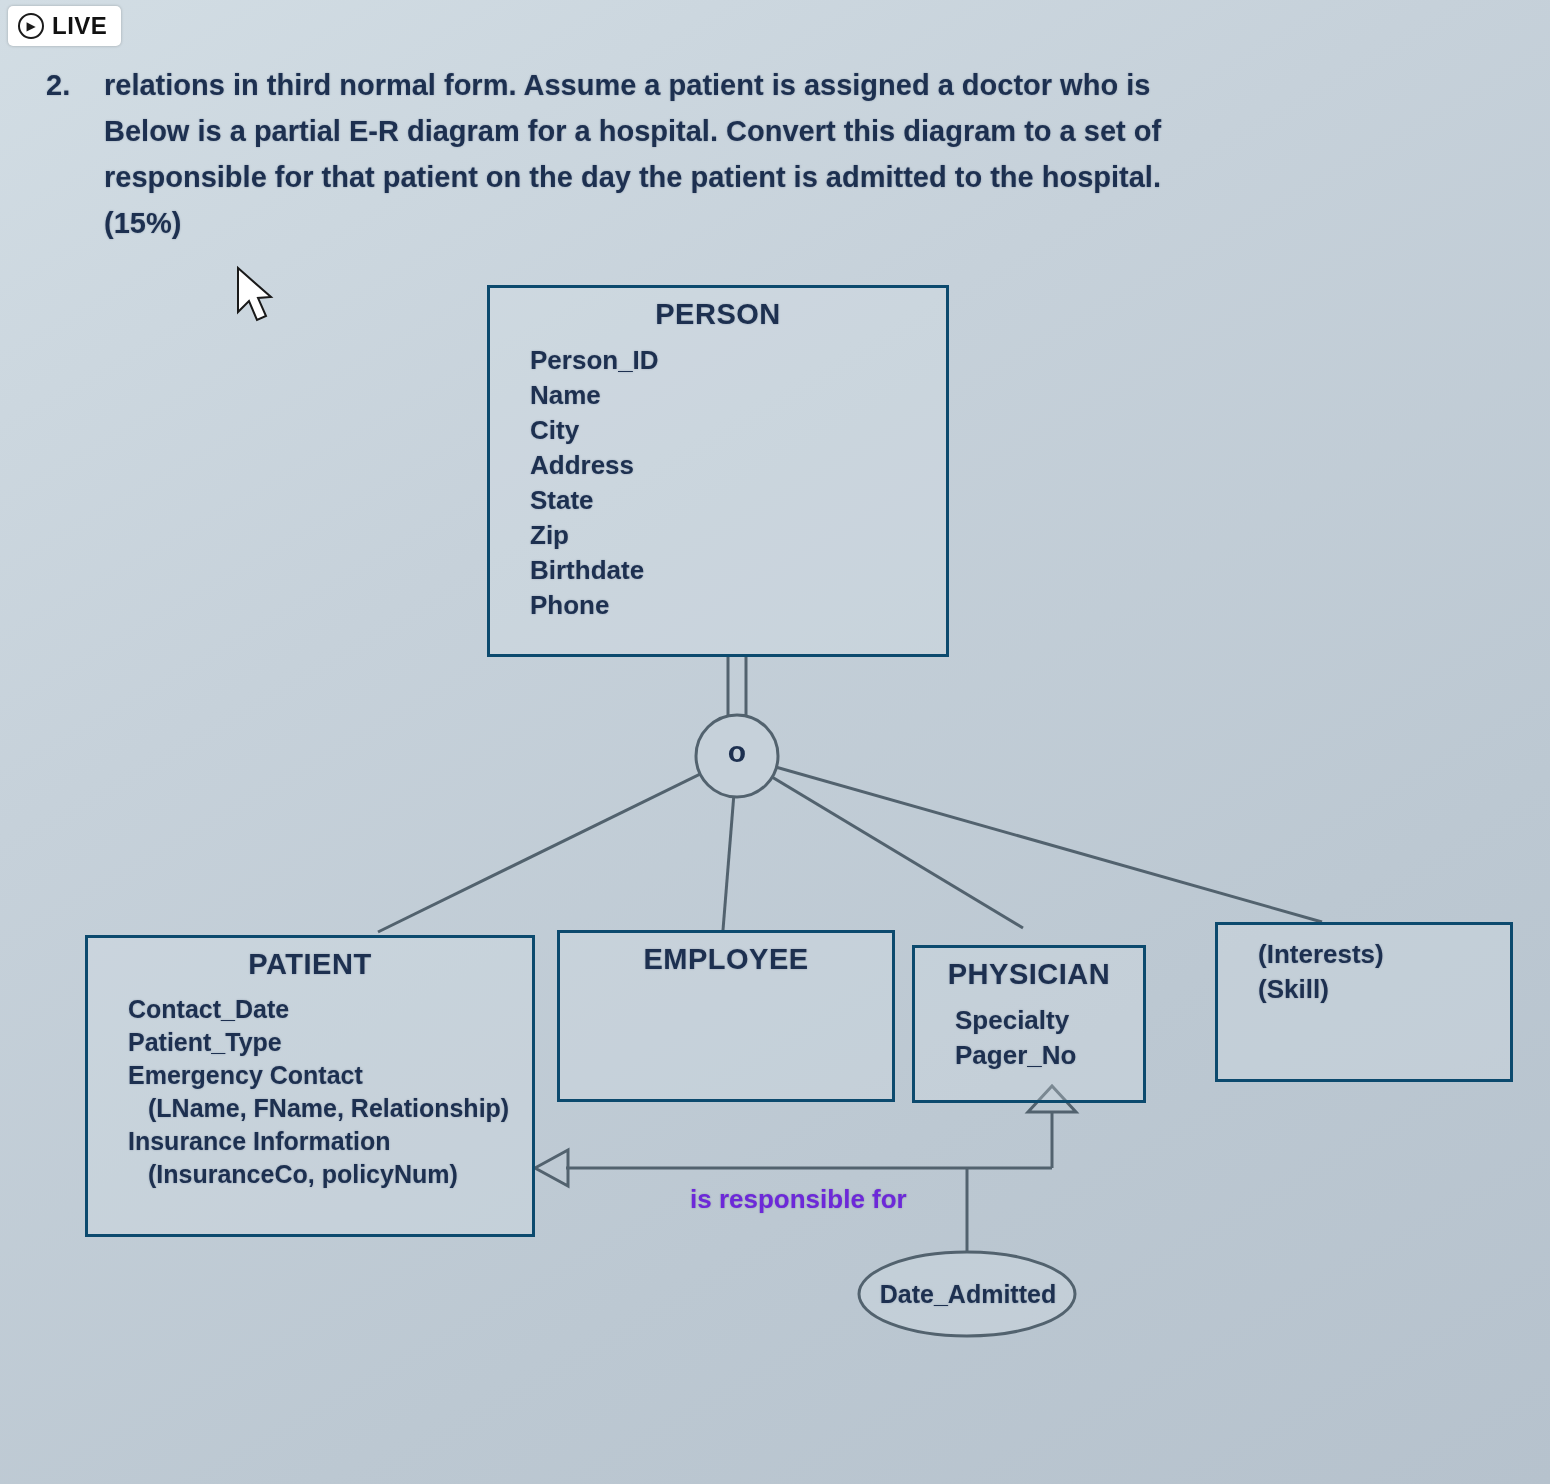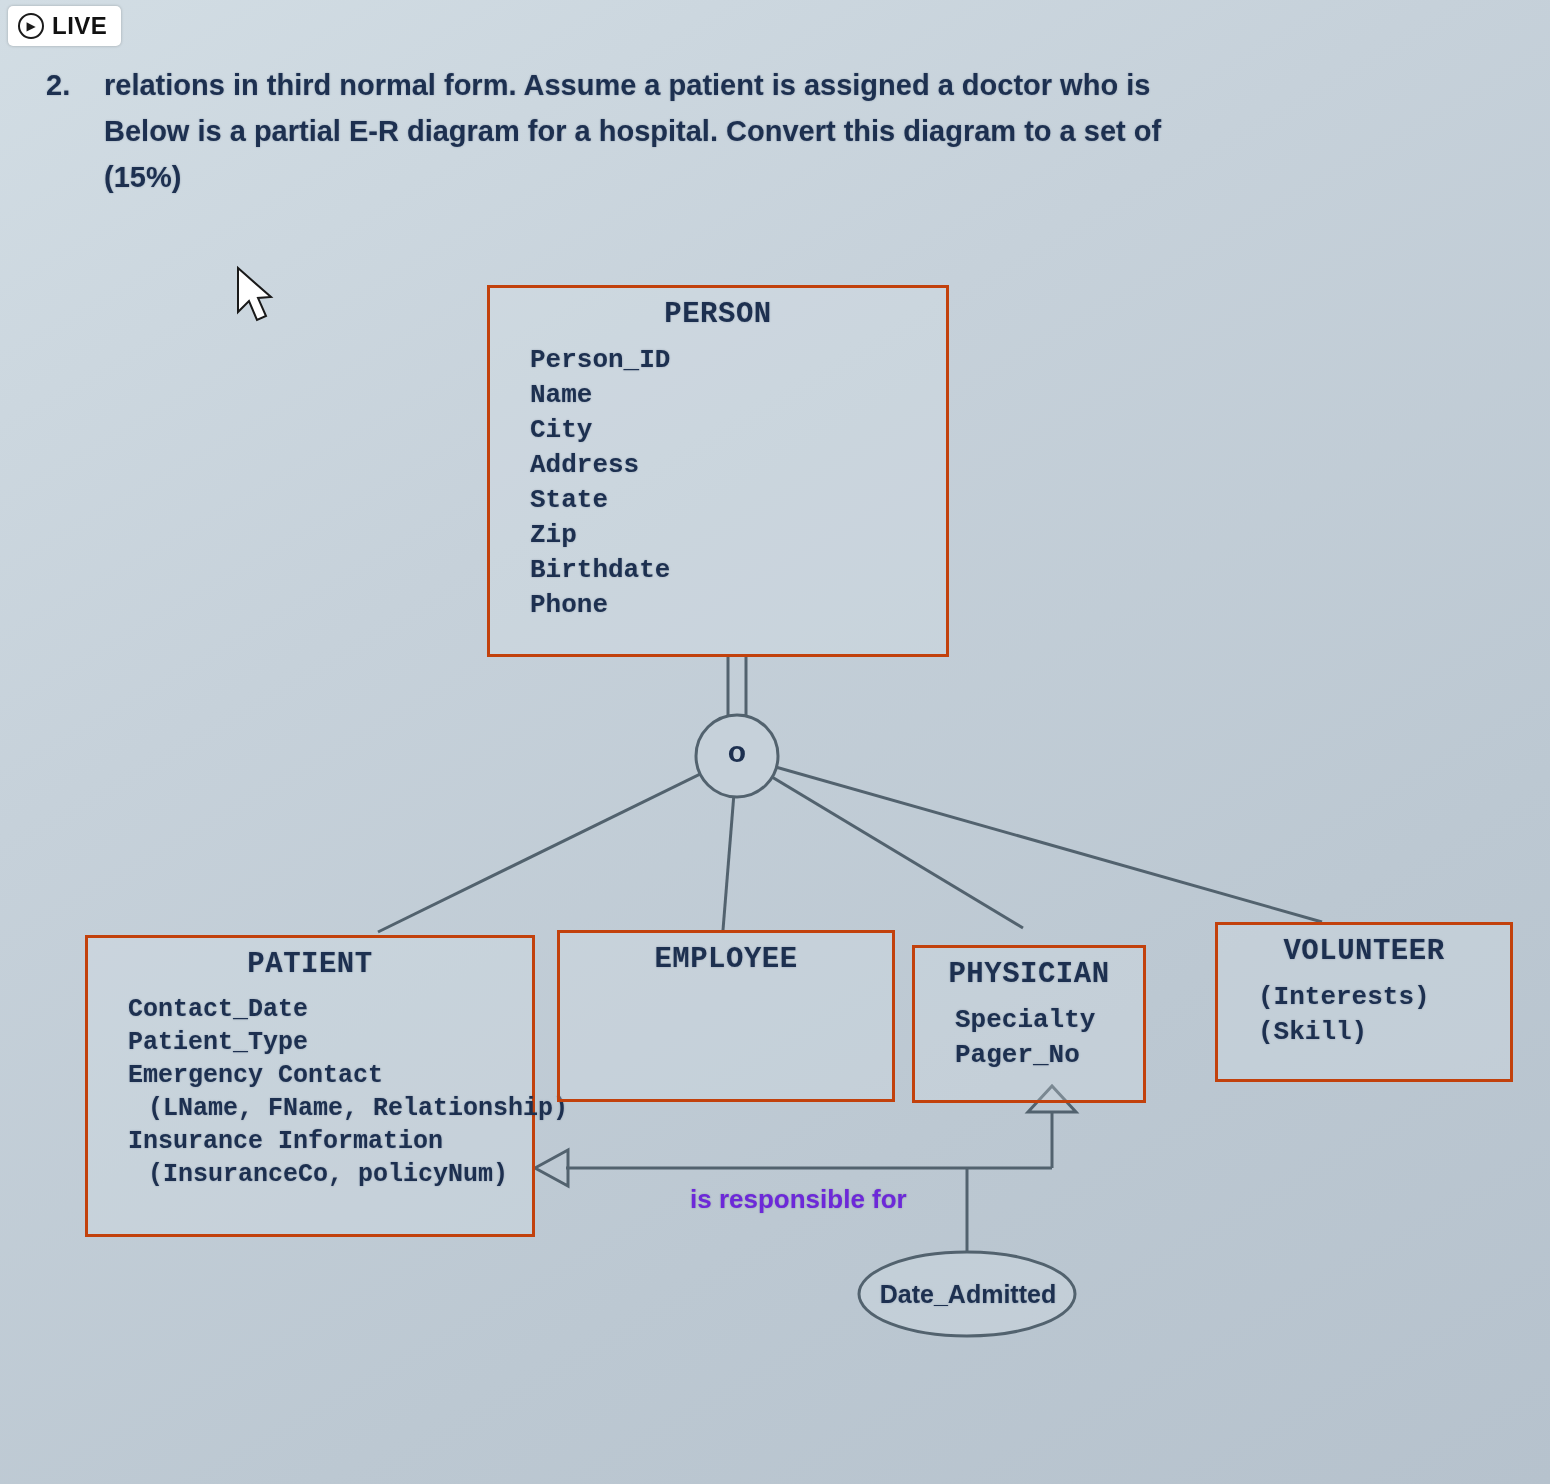--- a/index.html
+++ b/index.html
@@ -30,25 +30,24 @@
     font-size:29px; font-weight:bold; line-height:46px;
     color:#1d3050;
     text-shadow:0 0 2px rgba(29,48,80,0.35);
     display:flex;
   }
   .q-number { width:58px; flex:0 0 58px; }
   .q-lines { flex:1; }
 
   .entity {
     position:absolute;
-    border:3px solid #c2410c;
+    border:3px solid #0c4a6e;
     background:rgba(214,224,231,0.30);
     color:#1d3050;
     text-shadow:0 0 2px rgba(29,48,80,0.30);
-    font-family:Liberation Mono, monospace;
   }
   .entity .title {
     text-align:center; font-weight:bold; font-size:29px;
     padding-top:10px; letter-spacing:0.5px;
   }
   .entity .attrs {
     padding:12px 8px 0 40px;
     font-weight:bold; font-size:26px; line-height:35px;
     white-space:nowrap;
   }
@@ -76,20 +75,21 @@
 <div class="live-badge">
   <span class="play-icon">▶</span>
   <span class="live-label">LIVE</span>
 </div>
 
 <div class="question">
   <div class="q-number">2.</div>
   <div class="q-lines">
     <div>relations in third normal form. Assume a patient is assigned a doctor who is</div>
     <div>Below is a partial E-R diagram for a hospital.  Convert this diagram to a set of</div>
+    <div>responsible for that patient on the day the patient is admitted to the hospital.</div>
     <div>(15%)</div>
   </div>
 </div>
 
 <svg class="overlay-svg" width="1550" height="1484" viewBox="0 0 1550 1484">
   <g stroke="#52626e" stroke-width="3" fill="none">
 
     <line x1="728" y1="657" x2="728" y2="720"></line>
     <line x1="746" y1="657" x2="746" y2="720"></line>
 
@@ -146,21 +146,20 @@
 
 <div class="entity" style="left:912px; top:928px; width:234px; height:158px;margin-top:17px;">
   <div class="title">PHYSICIAN</div>
   <div class="attrs">
     <div class="attr">Specialty</div>
     <div class="attr">Pager_No</div>
   </div>
 </div>
 
 <div class="entity" style="left:1215px; top:922px; width:298px; height:160px;">
-  <div class="title">VOLUNTEER</div>
   <div class="attrs">
     <div class="attr">(Interests)</div>
     <div class="attr">(Skill)</div>
   </div>
 </div>
 
 <div class="float-label" style="left:690px; top:1184px;">is responsible for</div>
 
 <div class="ellipse-label">Date_Admitted</div>
 

